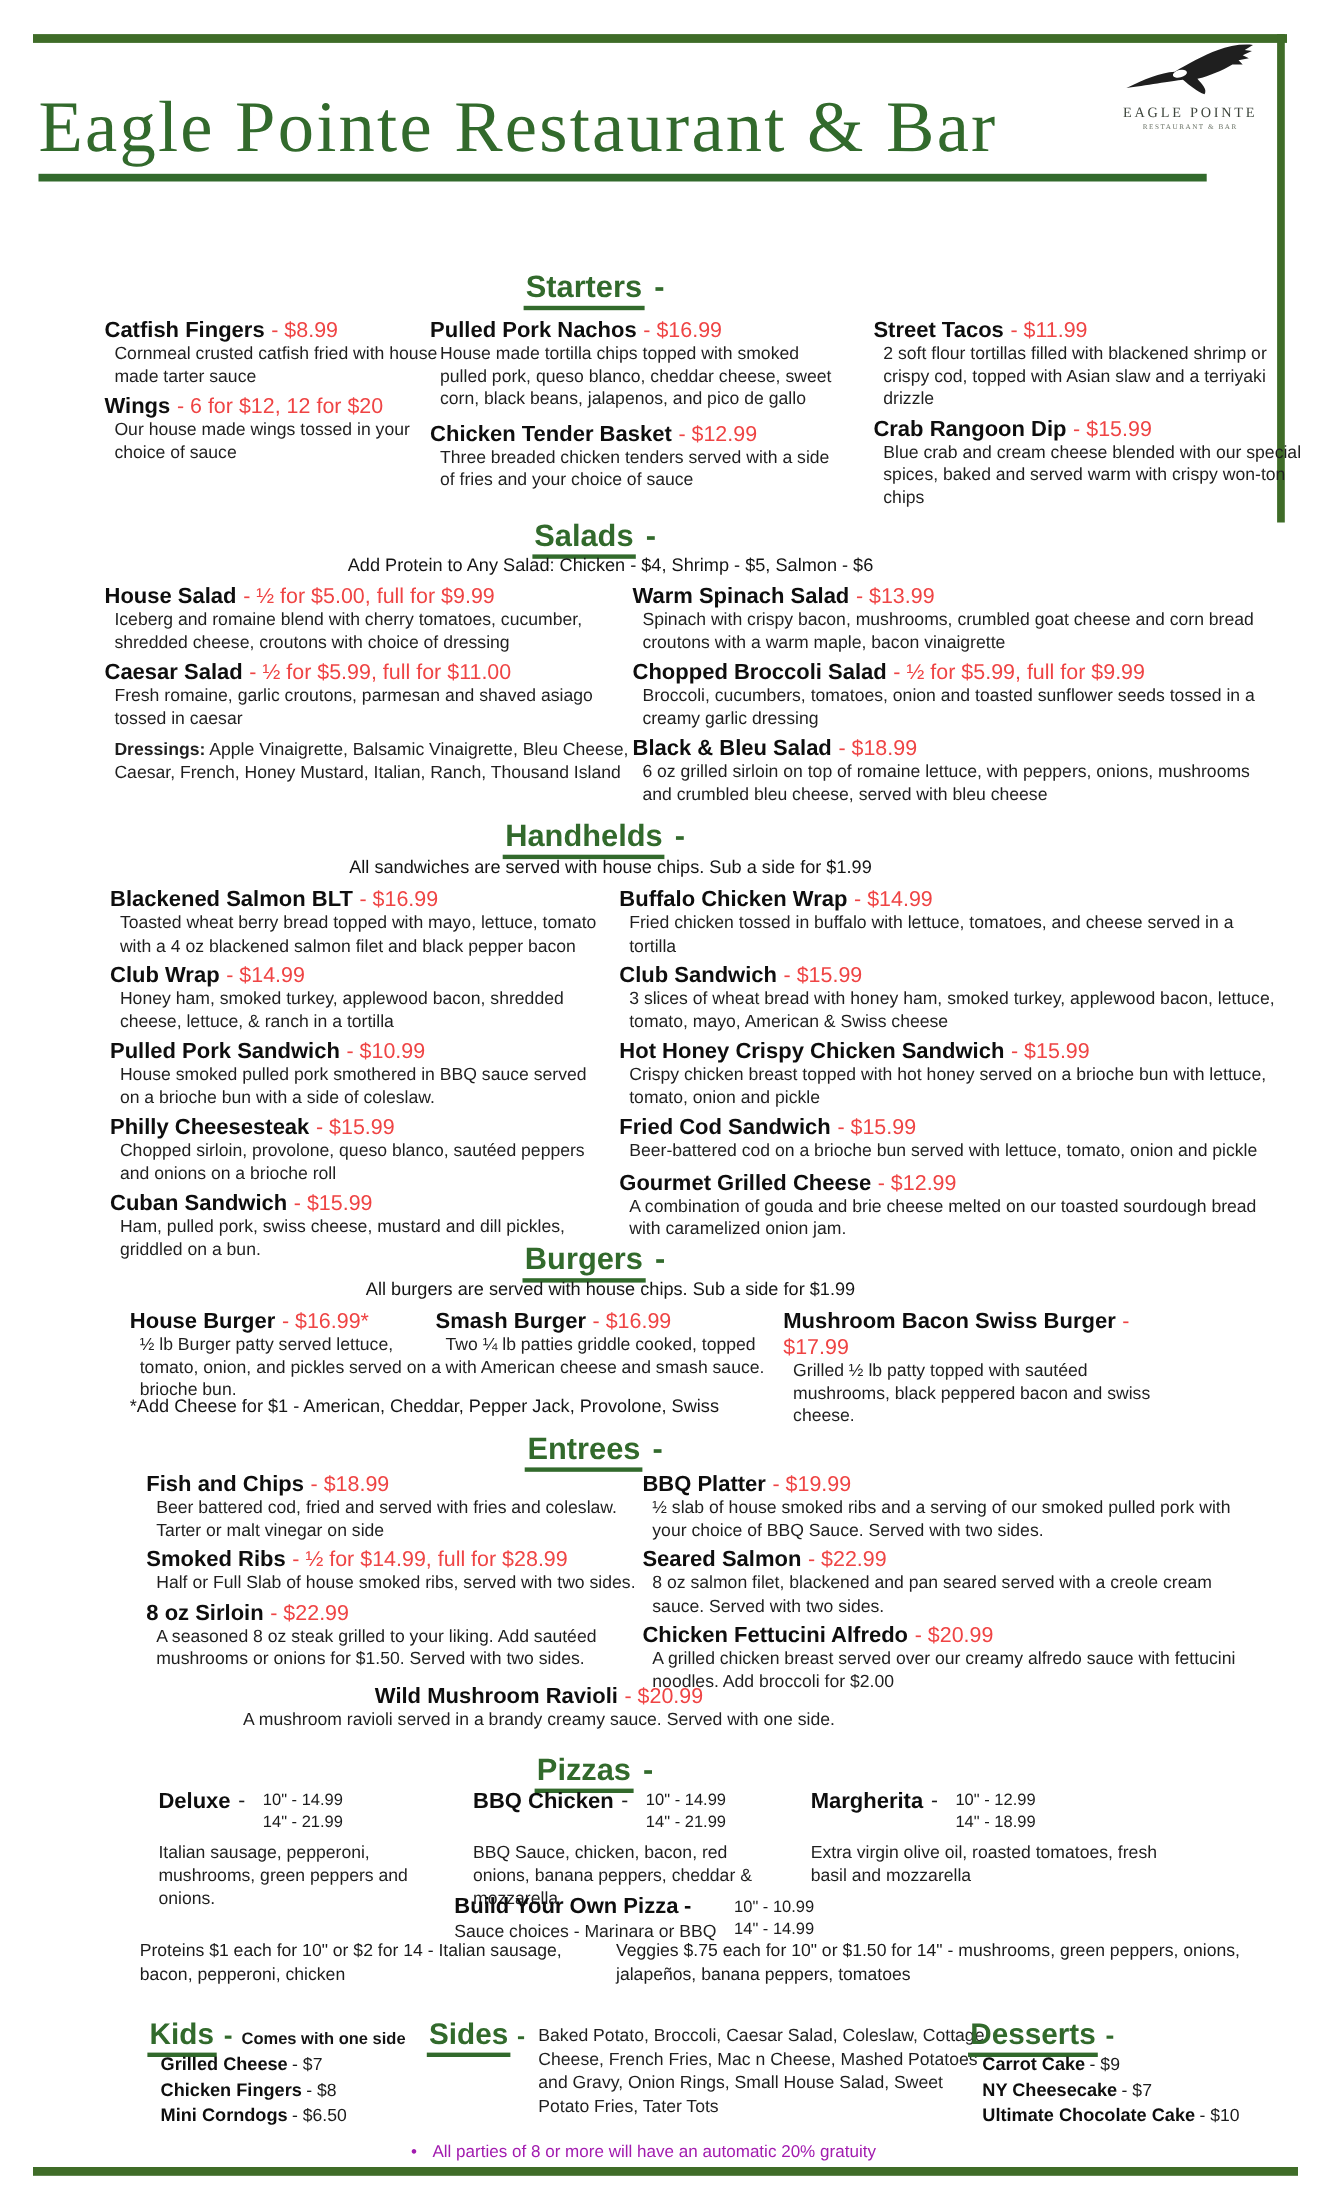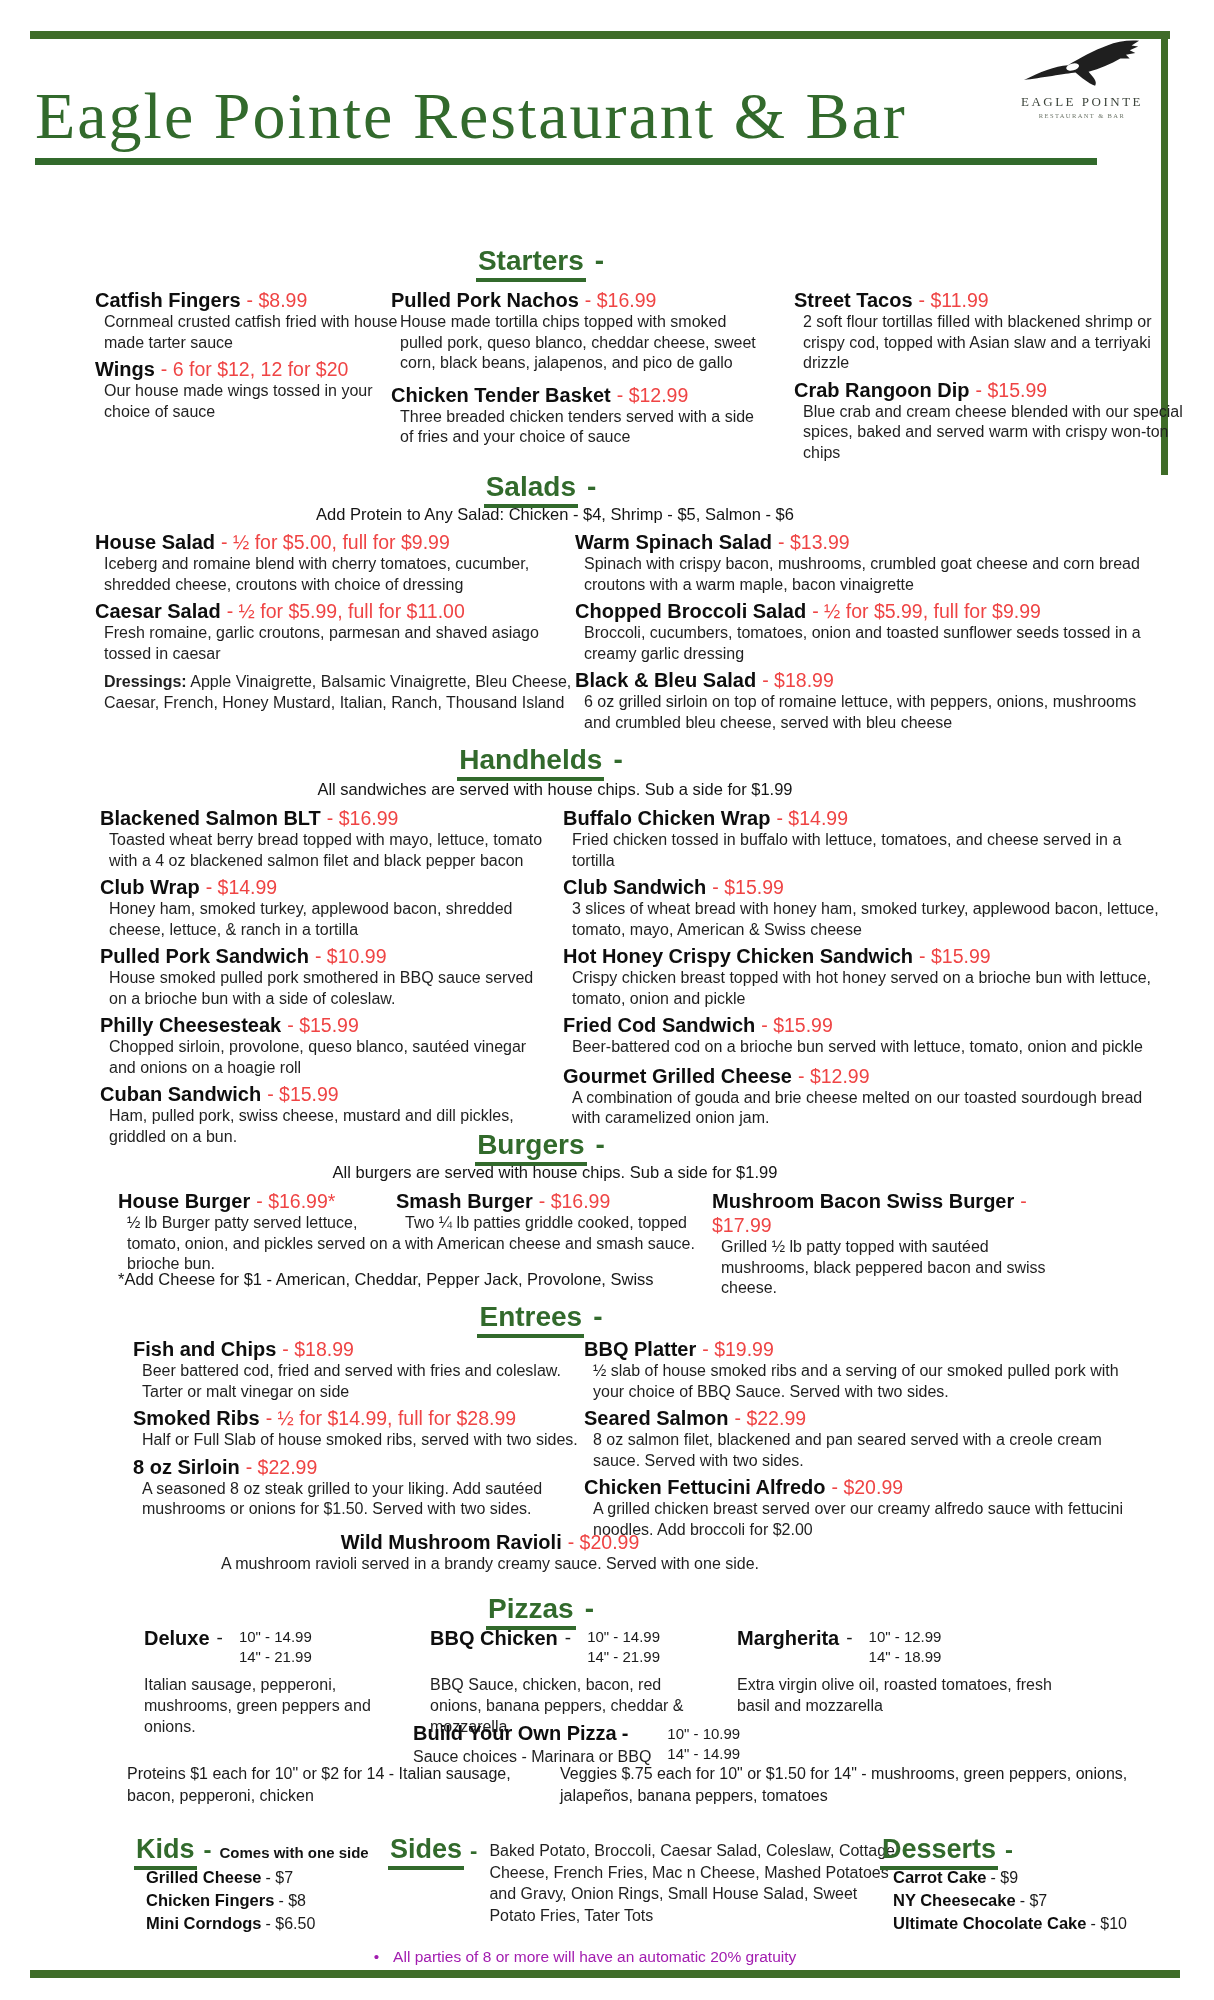--- a/index.html
+++ b/index.html
@@ -174,21 +174,21 @@
     <div class="mi">
       <div class="mi-h"><span class="nm">Club Wrap</span><span class="pr">- $14.99</span></div>
       <div class="mi-d">Honey ham, smoked turkey, applewood bacon, shredded cheese, lettuce, &amp; ranch in a tortilla</div>
     </div>
     <div class="mi">
       <div class="mi-h"><span class="nm">Pulled Pork Sandwich</span><span class="pr">- $10.99</span></div>
       <div class="mi-d">House smoked pulled pork smothered in BBQ sauce served on a brioche bun with a side of coleslaw.</div>
     </div>
     <div class="mi">
       <div class="mi-h"><span class="nm">Philly Cheesesteak</span><span class="pr">- $15.99</span></div>
-      <div class="mi-d">Chopped sirloin, provolone, queso blanco, sautéed vinegar and onions on a hoagie roll</div>
+      <div class="mi-d">Chopped sirloin, provolone, queso blanco, sautéed peppers and onions on a brioche roll</div>
     </div>
     <div class="mi">
       <div class="mi-h"><span class="nm">Cuban Sandwich</span><span class="pr">- $15.99</span></div>
       <div class="mi-d">Ham, pulled pork, swiss cheese, mustard and dill pickles, griddled on a bun.</div>
     </div>
   </div>
 
   <div class="col" style="top:806px; left:563px; width:597px">
     <div class="mi">
       <div class="mi-h"><span class="nm">Buffalo Chicken Wrap</span><span class="pr">- $14.99</span></div>

